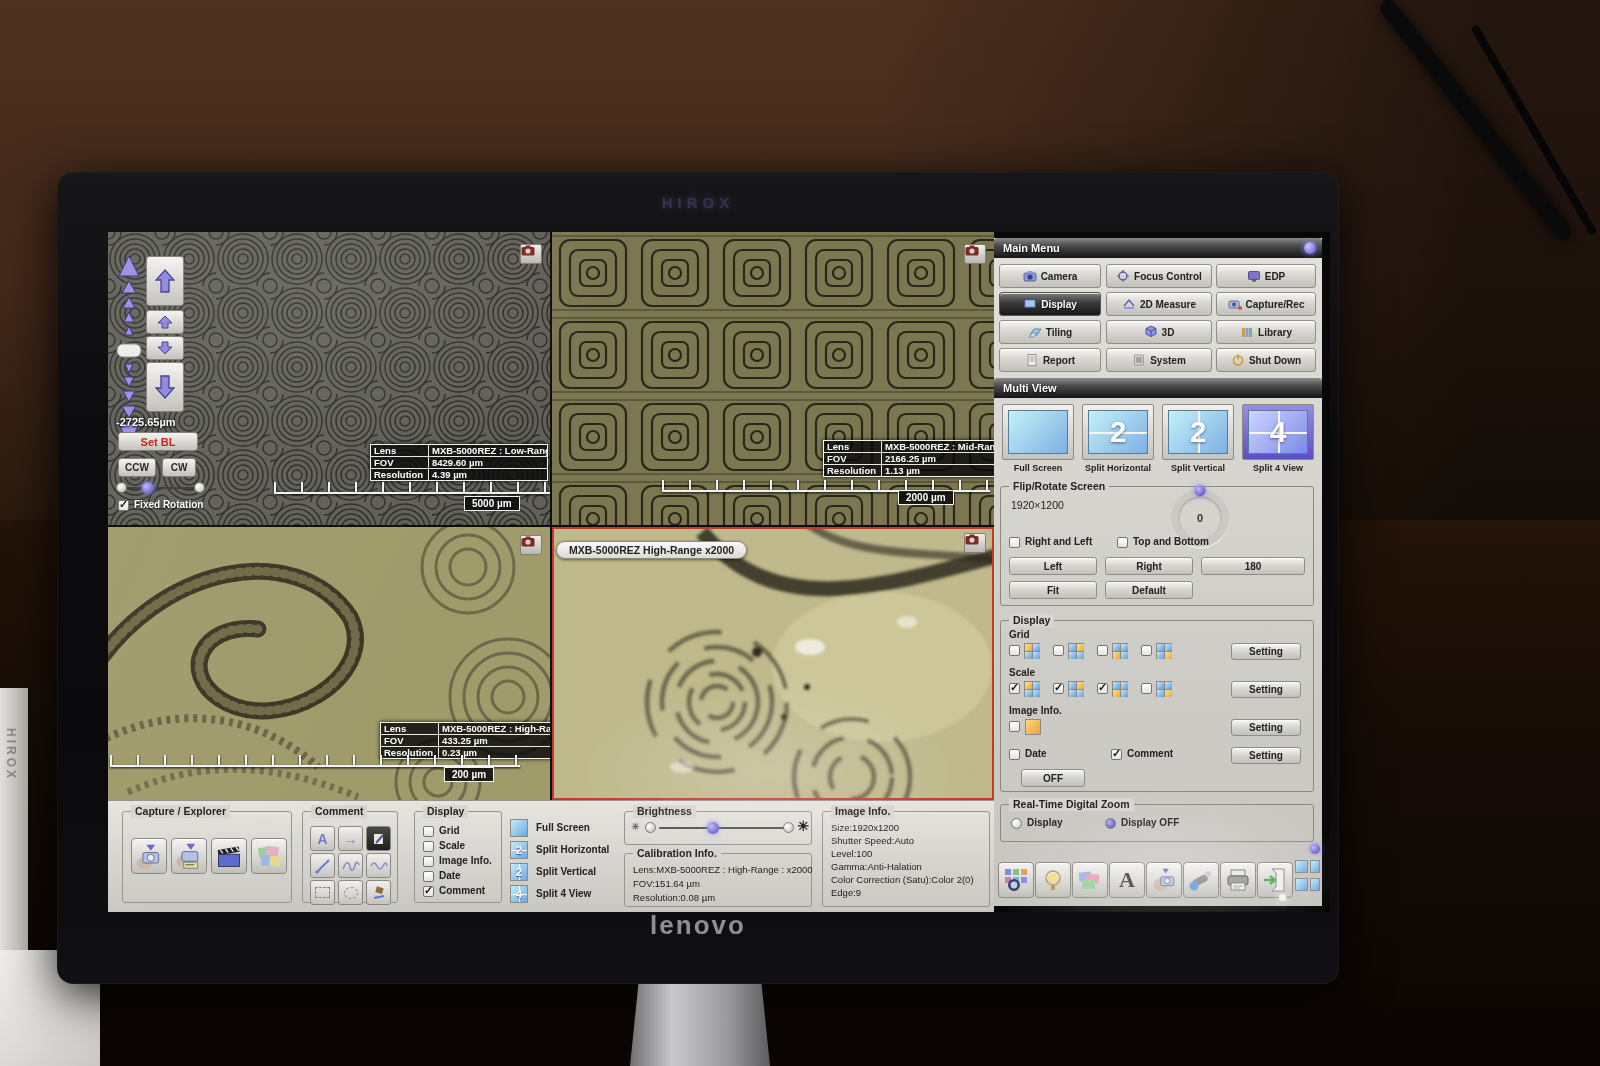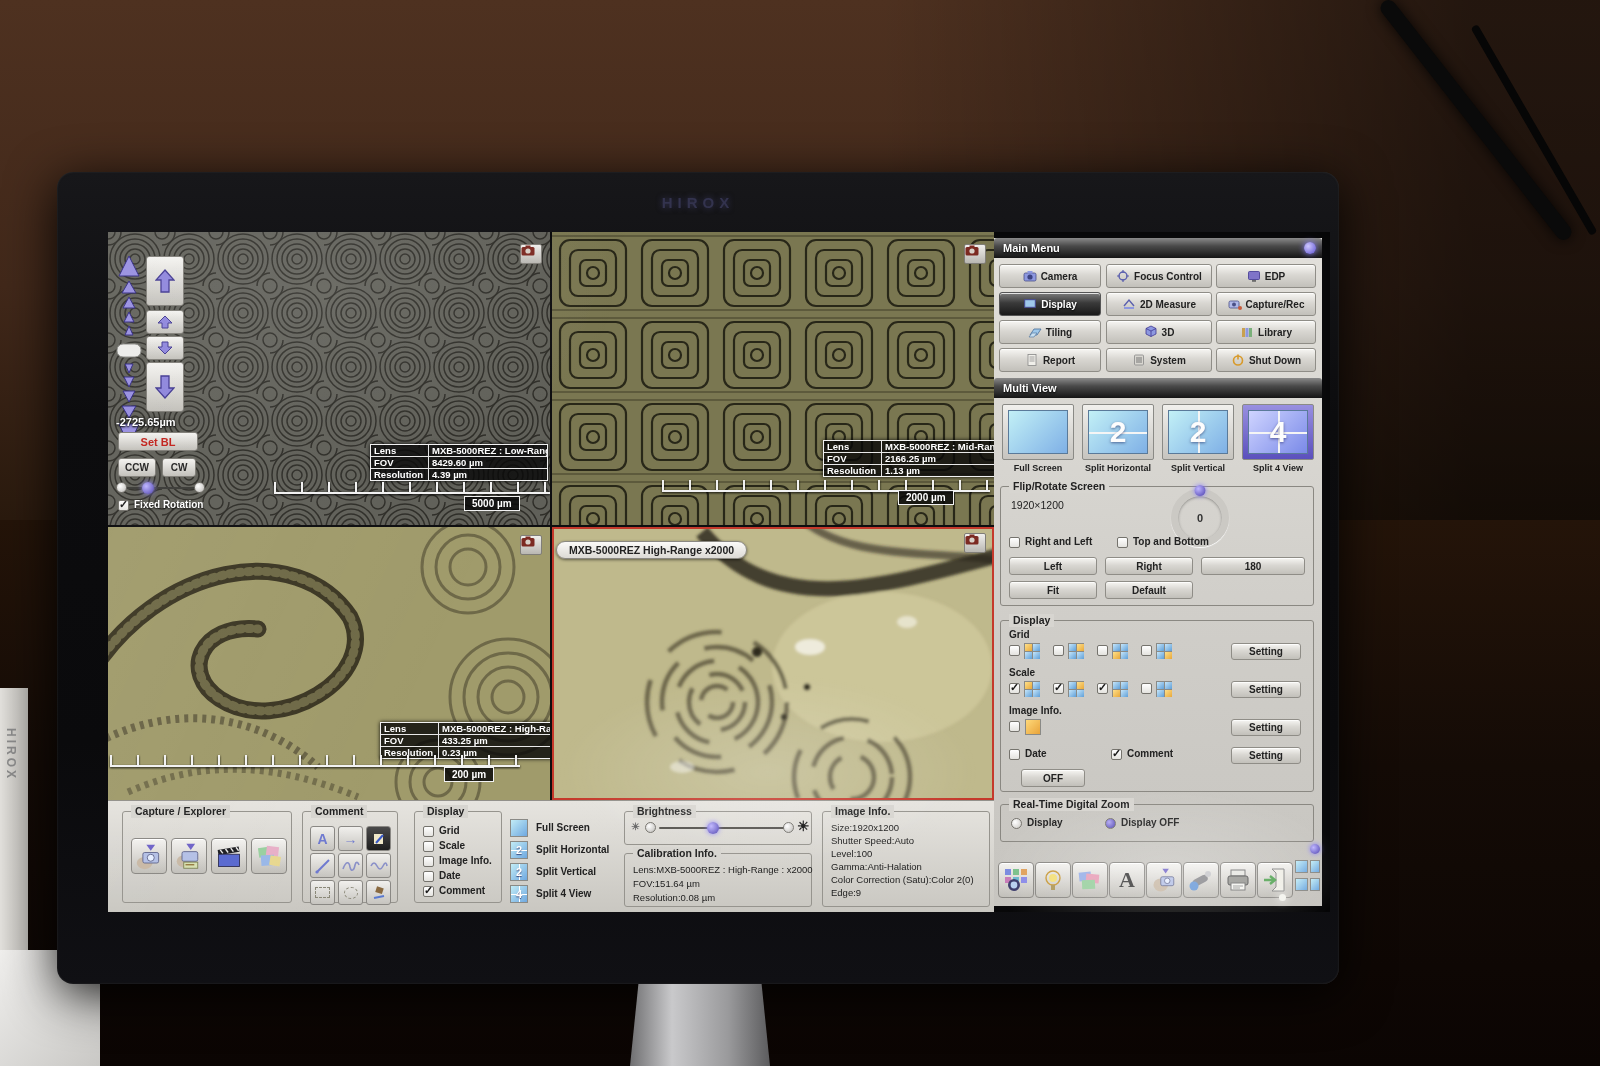--- a/index.html
+++ b/index.html
@@ -844,16 +844,17 @@
       <div class="knob-p" style="left:316px;top:606px;width:10px;height:10px"></div>
     </div>
 
     <div class="abs glare" style="inset:0;background:
       radial-gradient(ellipse 300px 140px at 660px 540px, rgba(255,255,255,.20), transparent 70%),
       radial-gradient(ellipse 260px 120px at 1060px 640px, rgba(255,255,255,.22), transparent 70%),
       radial-gradient(ellipse 420px 240px at 220px 60px, rgba(255,255,255,.06), transparent 70%),
       linear-gradient(115deg, rgba(255,255,255,.05) 0%, rgba(255,255,255,0) 35%)"></div>
   </div>
 
+  <div class="abs brand-bottom">lenovo</div>
   <div class="abs power-led"></div>
 </div>
 
 <div class="abs stand"></div>
 
 </body></html>

